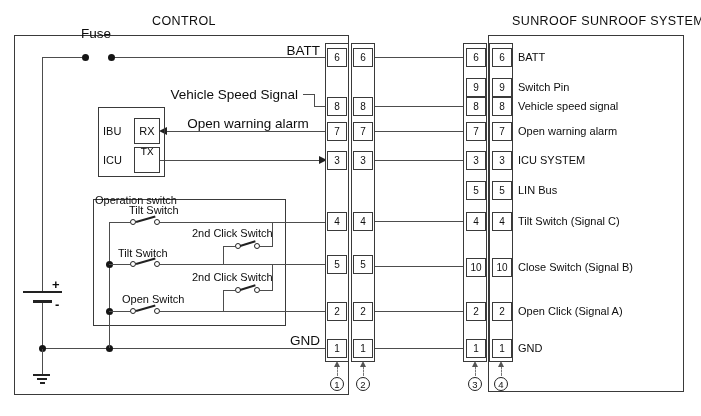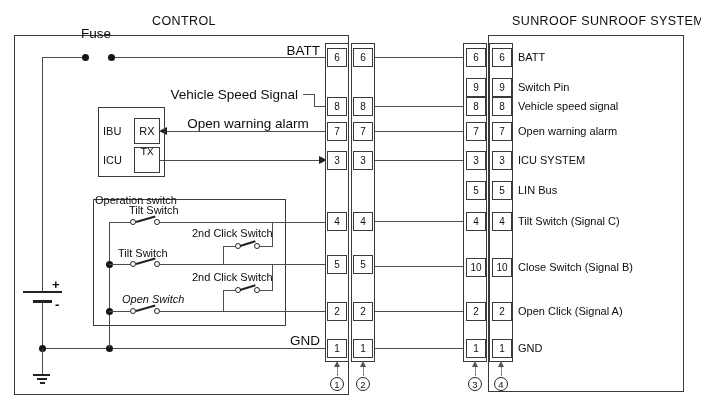--- a/index.html
+++ b/index.html
@@ -120,21 +120,21 @@
   <div class="lever" style="left:240px;top:289px;width:16px;transform:rotate(-17deg);"></div>
   <div class="wh" style="left:260px;top:290px;width:13px;"></div>
   <div class="wv" style="left:223px;top:290px;height:21px;"></div>
   <div class="wv" style="left:272px;top:264px;height:27px;"></div>
 
   <div class="wh" style="left:109px;top:311px;width:21px;"></div>
   <div class="sc" style="left:130px;top:308px;"></div>
   <div class="sc" style="left:154px;top:308px;"></div>
   <div class="lever" style="left:136px;top:310px;width:20px;transform:rotate(-16deg);"></div>
   <div class="wh" style="left:160px;top:311px;width:166px;"></div>
-  <div class="lbl-md" style="left:122px;top:293px;font-style:italic;">Open Switch</div>
+  <div class="lbl-md" style="left:122px;top:293px;">Open Switch</div>
 
   <div class="wh" style="left:374px;top:57px;width:90px;"></div>
   <div class="wh" style="left:374px;top:106px;width:90px;"></div>
   <div class="wh" style="left:374px;top:131px;width:90px;"></div>
   <div class="wh" style="left:374px;top:160px;width:90px;"></div>
   <div class="wh" style="left:374px;top:221px;width:90px;"></div>
   <div class="wh" style="left:374px;top:266px;width:90px;"></div>
   <div class="wh" style="left:374px;top:311px;width:90px;"></div>
   <div class="wh" style="left:374px;top:348px;width:90px;"></div>
 

